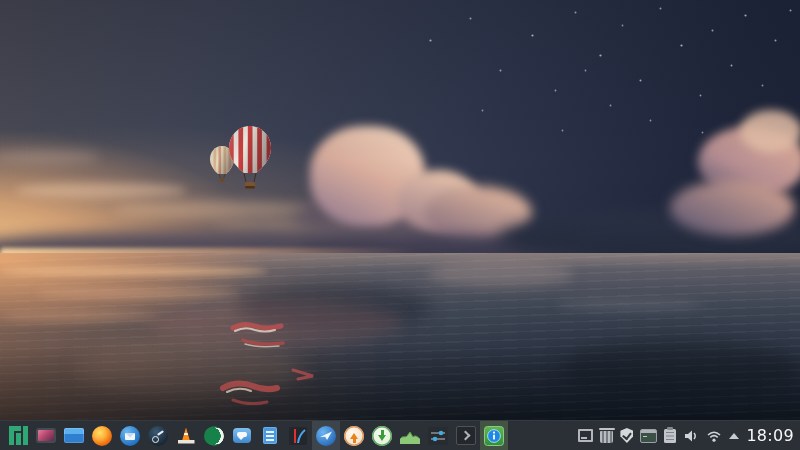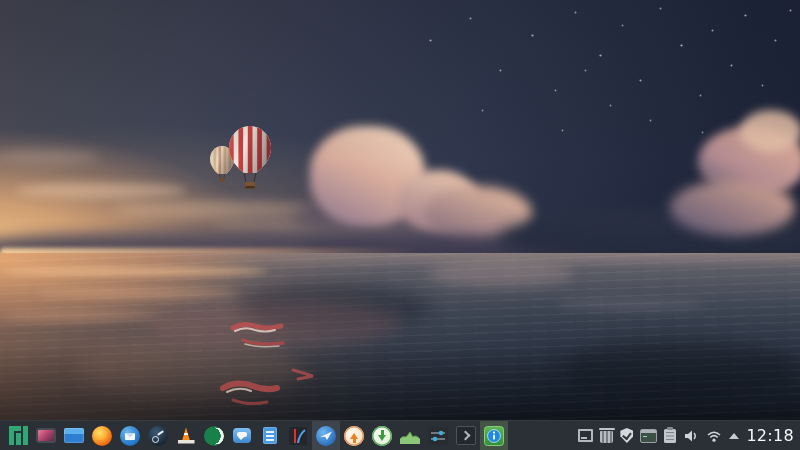--- a/index.html
+++ b/index.html
@@ -356,15 +356,15 @@
           <path d="M2,6 Q8,0.5 14,6" stroke="#cfd3d7" stroke-width="1.6" fill="none"></path>
           <path d="M4.3,8.3 Q8,5 11.7,8.3" stroke="#cfd3d7" stroke-width="1.6" fill="none"></path>
           <circle cx="8" cy="11.2" r="1.6" fill="#cfd3d7"></circle>
         </svg>
       </div>
       <div class="tray-btn">
         <span class="t-caret"></span>
       </div>
     </div>
 
-    <div class="clock">12:18</div>
+    <div class="clock">18:09</div>
   </div>
 </div>
 
 </body></html>

